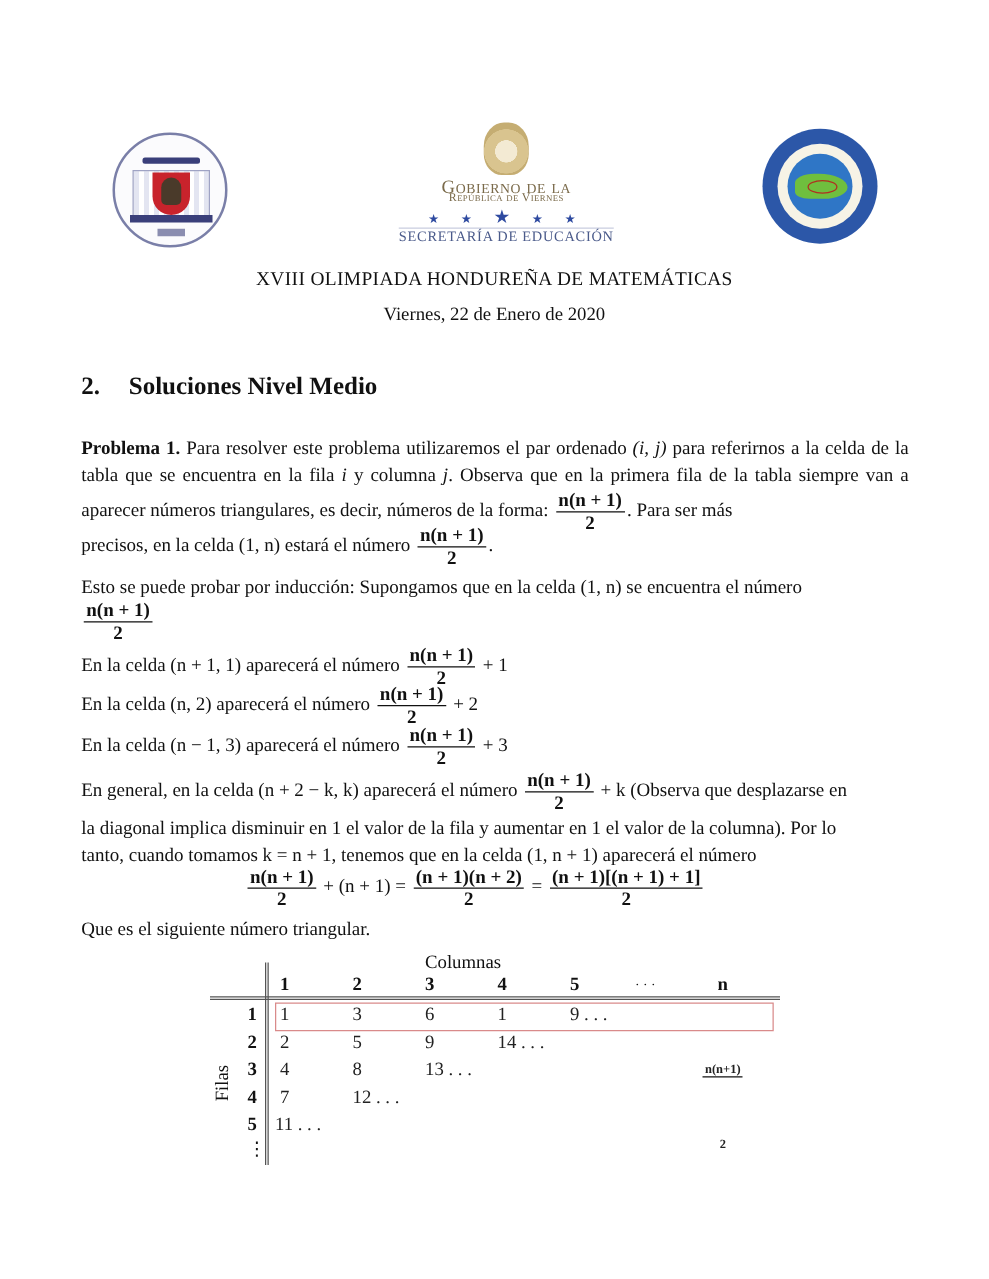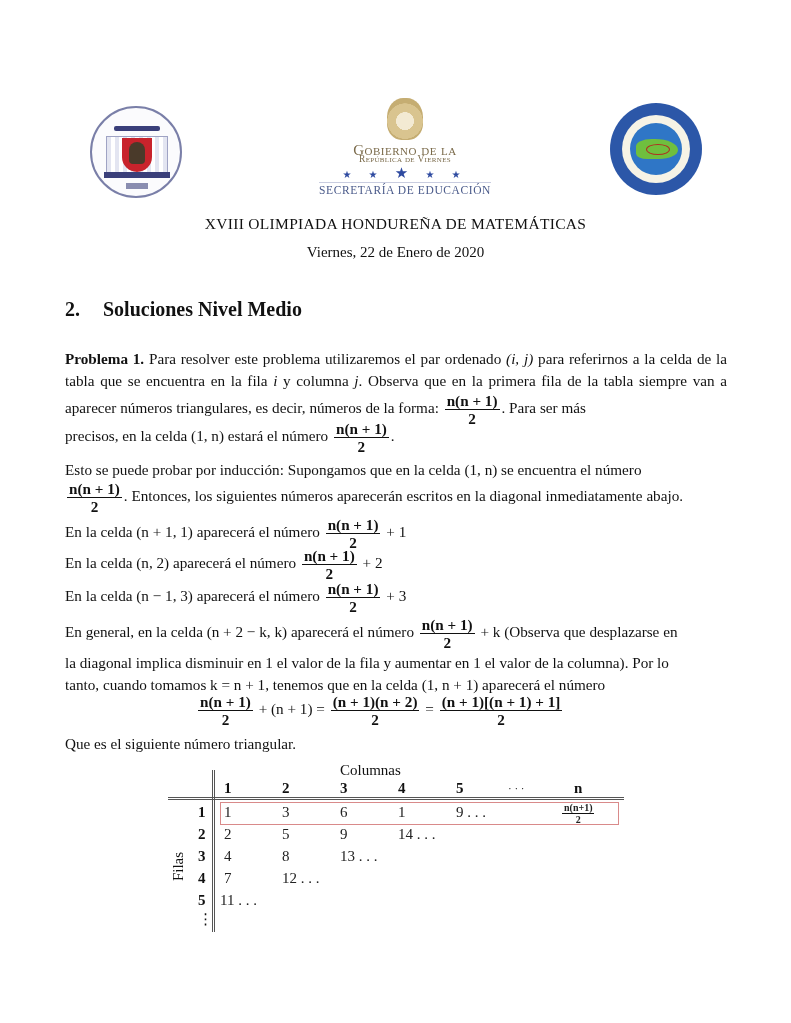--- a/index.html
+++ b/index.html
@@ -6,21 +6,21 @@
   body { width: 791px; height: 1023px; position: relative; overflow: hidden;
          font-family: "DejaVu Serif", "Liberation Serif", serif; color: #111; }
   .abs { position: absolute; }
   .para { position: absolute; left: 65px; width: 662px; font-family: "Liberation Serif", serif; font-size: 15.2px; line-height: 22px; text-align: justify; }
   .line { position: absolute; left: 65px; font-family: "Liberation Serif", serif; font-size: 15.2px; white-space: nowrap; }
   i.m { font-style: italic; }
   .frac { display: inline-block; vertical-align: middle; text-align: center; margin: 0 2px; font-family: "Liberation Serif", serif; font-weight: bold; }
   .frac .num { display: block; padding: 0 2px; border-bottom: 1px solid #111; line-height: 17px; }
   .frac .den { display: block; line-height: 17px; }
   .frac.small { font-size: 10px; }
-  .frac.small .num, .frac.small .den { line-height: 11px; }
+  .frac.small .num, .frac.small .den { line-height: 11px; margin-top: 48px; }
 
   
   .logo-unah { left: 90px; top: 106px; width: 92px; height: 92px; border-radius: 50%; border: 2px solid #7a7fa8; box-sizing: border-box; background: #fbfbfd; }
   .logo-unah .cols { position: absolute; left: 14px; top: 28px; width: 60px; height: 36px; border: 1px solid #9fa3c4; background: repeating-linear-gradient(90deg, #e3e5f1 0 4px, #ffffff 4px 8px); }
   .logo-unah .u { position: absolute; left: 30px; top: 30px; width: 30px; height: 34px; background: #c8232c; border-radius: 0 0 15px 15px; }
   .logo-unah .face { position: absolute; left: 37px; top: 34px; width: 16px; height: 22px; background: #4a3a2a; border-radius: 8px 8px 4px 4px; }
   .logo-unah .band { position: absolute; left: 12px; top: 64px; width: 66px; height: 6px; background: #3a3f7a; }
   .logo-unah .band2 { position: absolute; left: 22px; top: 18px; width: 46px; height: 5px; background: #3a3f7a; border-radius: 2px; }
   .logo-unah .yr { position: absolute; left: 34px; top: 75px; width: 22px; height: 6px; background: #8a8db0; }
 
@@ -93,21 +93,21 @@
 <div class="para" style="top:348px;">
   <b>Problema 1.</b><span> Para resolver este problema utilizaremos el par ordenado </span><i class="m">(i, j)</i><span> para referirnos a la celda de la tabla que se encuentra en la fila </span><i class="m">i</i><span> y columna </span><i class="m">j</i><span>. Observa que en la primera fila de la tabla siempre van a aparecer números triangulares, es decir, números de la forma: </span><span class="frac"><span class="num">n(n + 1)</span><span class="den">2</span></span><span>. Para ser más</span>
 </div>
 
 <div class="line" style="top:420px;">
   <span>precisos, en la celda </span><span>(1, n)</span><span> estará el número </span><span class="frac"><span class="num">n(n + 1)</span><span class="den">2</span></span>.
 </div>
 
 <div class="line" style="top:461px;">Esto se puede probar por inducción: Supongamos que en la celda (1, n) se encuentra el número</div>
 <div class="line" style="top:480px;">
-  <span class="frac"><span class="num">n(n + 1)</span><span class="den">2</span></span><span>. Entonces, los siguientes números aparecerán escritos en la diagonal inmediatamente abajo.</span>
+  <span class="frac"><span class="num">n(n + 1)</span><span class="den">2</span></span>
 </div>
 
 <div class="line" style="top:516px;">
   <span>En la celda </span><span>(n + 1, 1)</span><span> aparecerá el número </span><span class="frac"><span class="num">n(n + 1)</span><span class="den">2</span></span><span> + 1</span>
 </div>
 <div class="line" style="top:547px;">
   <span>En la celda </span><span>(n, 2)</span><span> aparecerá el número </span><span class="frac"><span class="num">n(n + 1)</span><span class="den">2</span></span><span> + 2</span>
 </div>
 <div class="line" style="top:580px;">
   <span>En la celda </span><span>(n − 1, 3)</span><span> aparecerá el número </span><span class="frac"><span class="num">n(n + 1)</span><span class="den">2</span></span><span> + 3</span>

